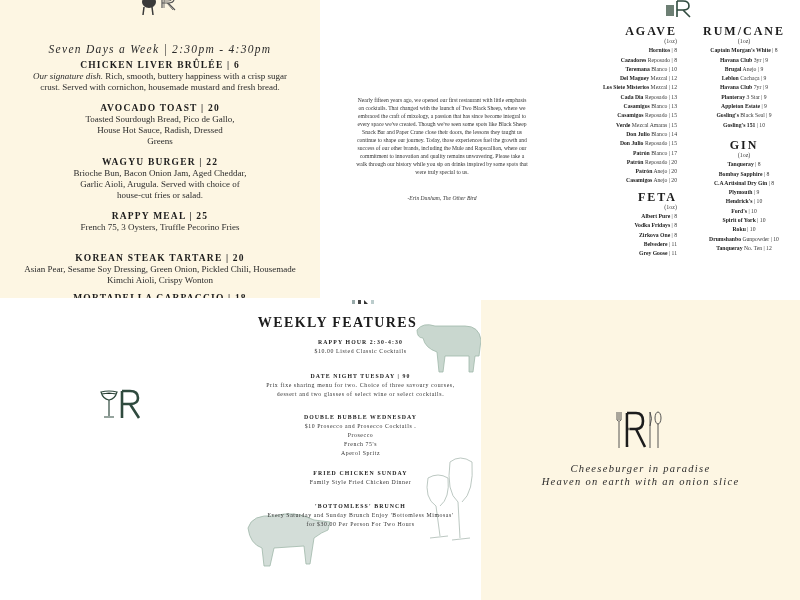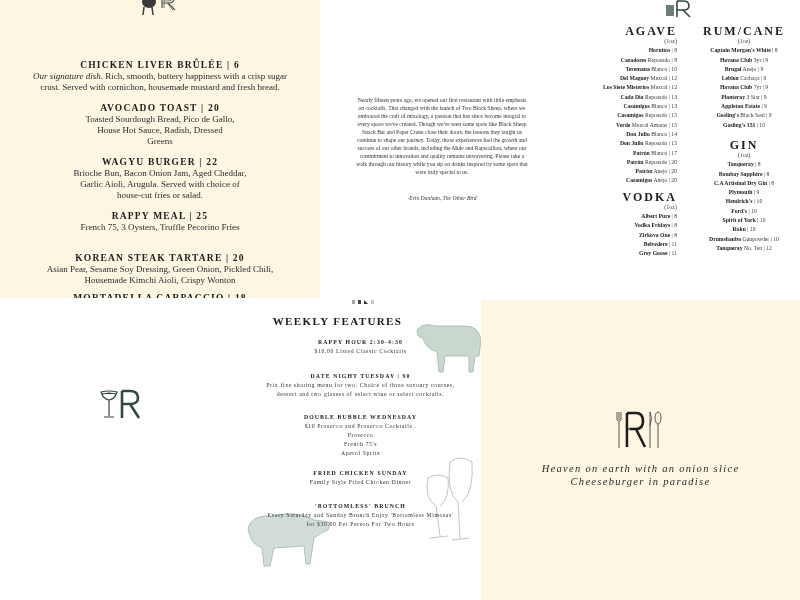--- a/index.html
+++ b/index.html
@@ -37,21 +37,21 @@
   .oz { font-size: 6px; line-height: 9.3px; color: #444; }
   .sp { font-size: 5.7px; line-height: 9.3px; white-space: nowrap; color: #3a3a3a; }
   .sp b { font-weight: bold; color: #1c1c1c; }
   .gap { height: 6px; }
 
   
   .left-logo { position: absolute; left: 100px; top: 91px; width: 42px; height: 32px; }
 
   
   .wk-icons { position: absolute; top: 0px; left: 110px; width: 30px; height: 8px; }
-  .wk-title { position: absolute; top: 17px; left: 0; width: 195px; font-size: 11px; font-weight: bold; letter-spacing: 1.4px; color: #1c1c1c; }
+  .wk-title { position: absolute; top: 17px; left: 0; width: 195px; font-size: 14px; font-weight: bold; letter-spacing: 1.4px; color: #1c1c1c; }
   .feat { position: absolute; left: 0; width: 241px; }
   .feat .fn { font-size: 5.8px; font-weight: bold; letter-spacing: 1.1px; line-height: 9px; color: #1c1c1c; }
   .feat .fd { font-size: 5.8px; letter-spacing: 0.6px; line-height: 9px; color: #333; }
   .cow { position: absolute; left: 175px; top: 18px; width: 70px; height: 60px; }
   .glasses { position: absolute; left: 178px; top: 150px; width: 60px; height: 95px; }
   .sheep { position: absolute; left: 4px; top: 210px; width: 90px; height: 60px; }
 
   
   .quote-logo { position: absolute; left: 133px; top: 110px; width: 50px; height: 40px; }
   .quote { position: absolute; top: 162px; left: 0; width: 319px; font-size: 10.5px; font-style: italic; letter-spacing: 1.3px; line-height: 13px; color: #2b2b2b; }
@@ -59,40 +59,41 @@
 </head>
 <body>
 
 <section class="panel" id="p-appy">
   <svg class="top-logo" viewBox="0 0 50 22">
     <ellipse cx="15" cy="8" rx="7" ry="6" fill="#3a3a3a"></ellipse>
     <path d="M10 13 L9 21 M18 13 L19 21" stroke="#3a3a3a" stroke-width="1.5"></path>
     <path d="M28 0 L28 14 M28 0 L34 0 Q40 0 40 5 Q40 9 34 9 L28 9 M34 9 L41 16" fill="none" stroke="#555" stroke-width="1.2"></path>
     <path d="M30 0 L30 14 M30 2 L34 2 Q38 2 38 5 Q38 7 34 7 L30 7 M33 9 L39 16" fill="none" stroke="#555" stroke-width="0.8"></path>
   </svg>
+  <div class="appy-sub">Seven Days a Week | 2:30pm - 4:30pm</div>
   <div class="appy-items">
     <div class="menu-item">
       <div class="name">CHICKEN LIVER BRÛLÉE | 6</div>
       <div class="desc"><em>Our signature dish.</em><span> Rich, smooth, buttery happiness with a crisp sugar crust. Served with cornichon, housemade mustard and fresh bread.</span></div>
     </div>
     <div class="menu-item">
       <div class="name">AVOCADO TOAST | 20</div>
       <div class="desc" style="padding:0 84px">Toasted Sourdough Bread, Pico de Gallo, House Hot Sauce, Radish, Dressed Greens</div>
     </div>
     <div class="menu-item">
       <div class="name">WAGYU BURGER | 22</div>
       <div class="desc" style="padding:0 70px">Brioche Bun, Bacon Onion Jam, Aged Cheddar, Garlic Aioli, Arugula. Served with choice of house-cut fries or salad.</div>
     </div>
     <div class="menu-item" style="margin-bottom:19px">
       <div class="name">RAPPY MEAL | 25</div>
       <div class="desc">French 75, 3 Oysters, Truffle Pecorino Fries</div>
     </div>
     <div class="menu-item">
       <div class="name">KOREAN STEAK TARTARE | 20</div>
-      <div class="desc" style="padding:0 38px">Asian Pear, Sesame Soy Dressing, Green Onion, Pickled Chili, Housemade Kimchi Aioli, Crispy Wonton</div>
+      <div class="desc" style="padding:0 16px">Asian Pear, Sesame Soy Dressing, Green Onion, Pickled Chili, Housemade Kimchi Aioli, Crispy Wonton</div>
     </div>
   </div>
   <div class="cutoff">MORTADELLA CARPACCIO | 18</div>
 </section>
 
 <section class="panel" id="p-story">
   <p class="story">Nearly fifteen years ago, we opened our first restaurant with little emphasis on cocktails. That changed with the launch of Two Black Sheep, where we embraced the craft of mixology, a passion that has since become integral to every space we've created. Though we've seen some spots like Black Sheep Snack Bar and Paper Crane close their doors, the lessons they taught us continue to shape our journey. Today, those experiences fuel the growth and success of our other brands, including the Mule and Rapscallion, where our commitment to innovation and quality remains unwavering. Please take a walk through our history while you sip on drinks inspired by some spots that were truly special to us.</p>
   <p class="story-sign">-Erin Dunham, The Other Bird</p>
 </section>
 
@@ -116,21 +117,21 @@
         <div class="sp"><b>Casamigos</b> <span>Reposado</span> | <span>15</span></div>
         <div class="sp"><b>Verde</b> <span>Mezcal Amaras</span> | <span>15</span></div>
         <div class="sp"><b>Don Julio</b> <span>Blanco</span> | <span>14</span></div>
         <div class="sp"><b>Don Julio</b> <span>Reposado</span> | <span>15</span></div>
         <div class="sp"><b>Patrón</b> <span>Blanco</span> | <span>17</span></div>
         <div class="sp"><b>Patrón</b> <span>Reposado</span> | <span>20</span></div>
         <div class="sp"><b>Patrón</b> <span>Anejo</span> | <span>20</span></div>
         <div class="sp"><b>Casamigos</b> <span>Anejo</span> | <span>20</span></div>
       </div>
     <div class="gap"></div>
-    <div class="cat">VODKA</div>
+    <div class="cat">FETA</div>
     <div class="oz">(1oz)</div>
     <div id="vodka-list">
         <div class="sp"><b>Albert Pure</b> <span></span>| <span>8</span></div>
         <div class="sp"><b>Vodka Fridays</b> <span></span>| <span>8</span></div>
         <div class="sp"><b>Zirkova One</b> <span></span>| <span>8</span></div>
         <div class="sp"><b>Belvedere</b> <span></span>| <span>11</span></div>
         <div class="sp"><b>Grey Goose</b> <span></span>| <span>11</span></div>
       </div>
   </div>
 
@@ -228,16 +229,16 @@
 <section class="panel" id="p-quote">
   <svg class="quote-logo" viewBox="0 0 50 40">
     <path d="M3 2 L3 10 M5 2 L5 10 M7 2 L7 10 M3 10 Q5 13 7 10 M5 12 L5 38" fill="none" stroke="#444" stroke-width="0.9"></path>
     <path d="M13 3 L13 37 M13 3 L22 3 Q29 3 29 11 Q29 19 22 19 L13 19 M22 19 L31 37" fill="none" stroke="#1c1c1c" stroke-width="2.6"></path>
     <path d="M15 5 L15 35" stroke="#fdf6e3" stroke-width="0.8"></path>
     <path d="M36 2 L36 38 M36 2 Q39 8 36 16" fill="none" stroke="#444" stroke-width="0.9"></path>
     <ellipse cx="44" cy="8" rx="3" ry="6" fill="none" stroke="#444" stroke-width="0.9"></ellipse>
     <path d="M44 14 L44 38" stroke="#444" stroke-width="0.9"></path>
   </svg>
   <div class="quote">
+    <div>Cheeseburger in paradise</div>
     <div>Heaven on earth with an onion slice</div>
-    <div>Cheeseburger in paradise</div>
   </div>
 </section>
 
 </body></html>

